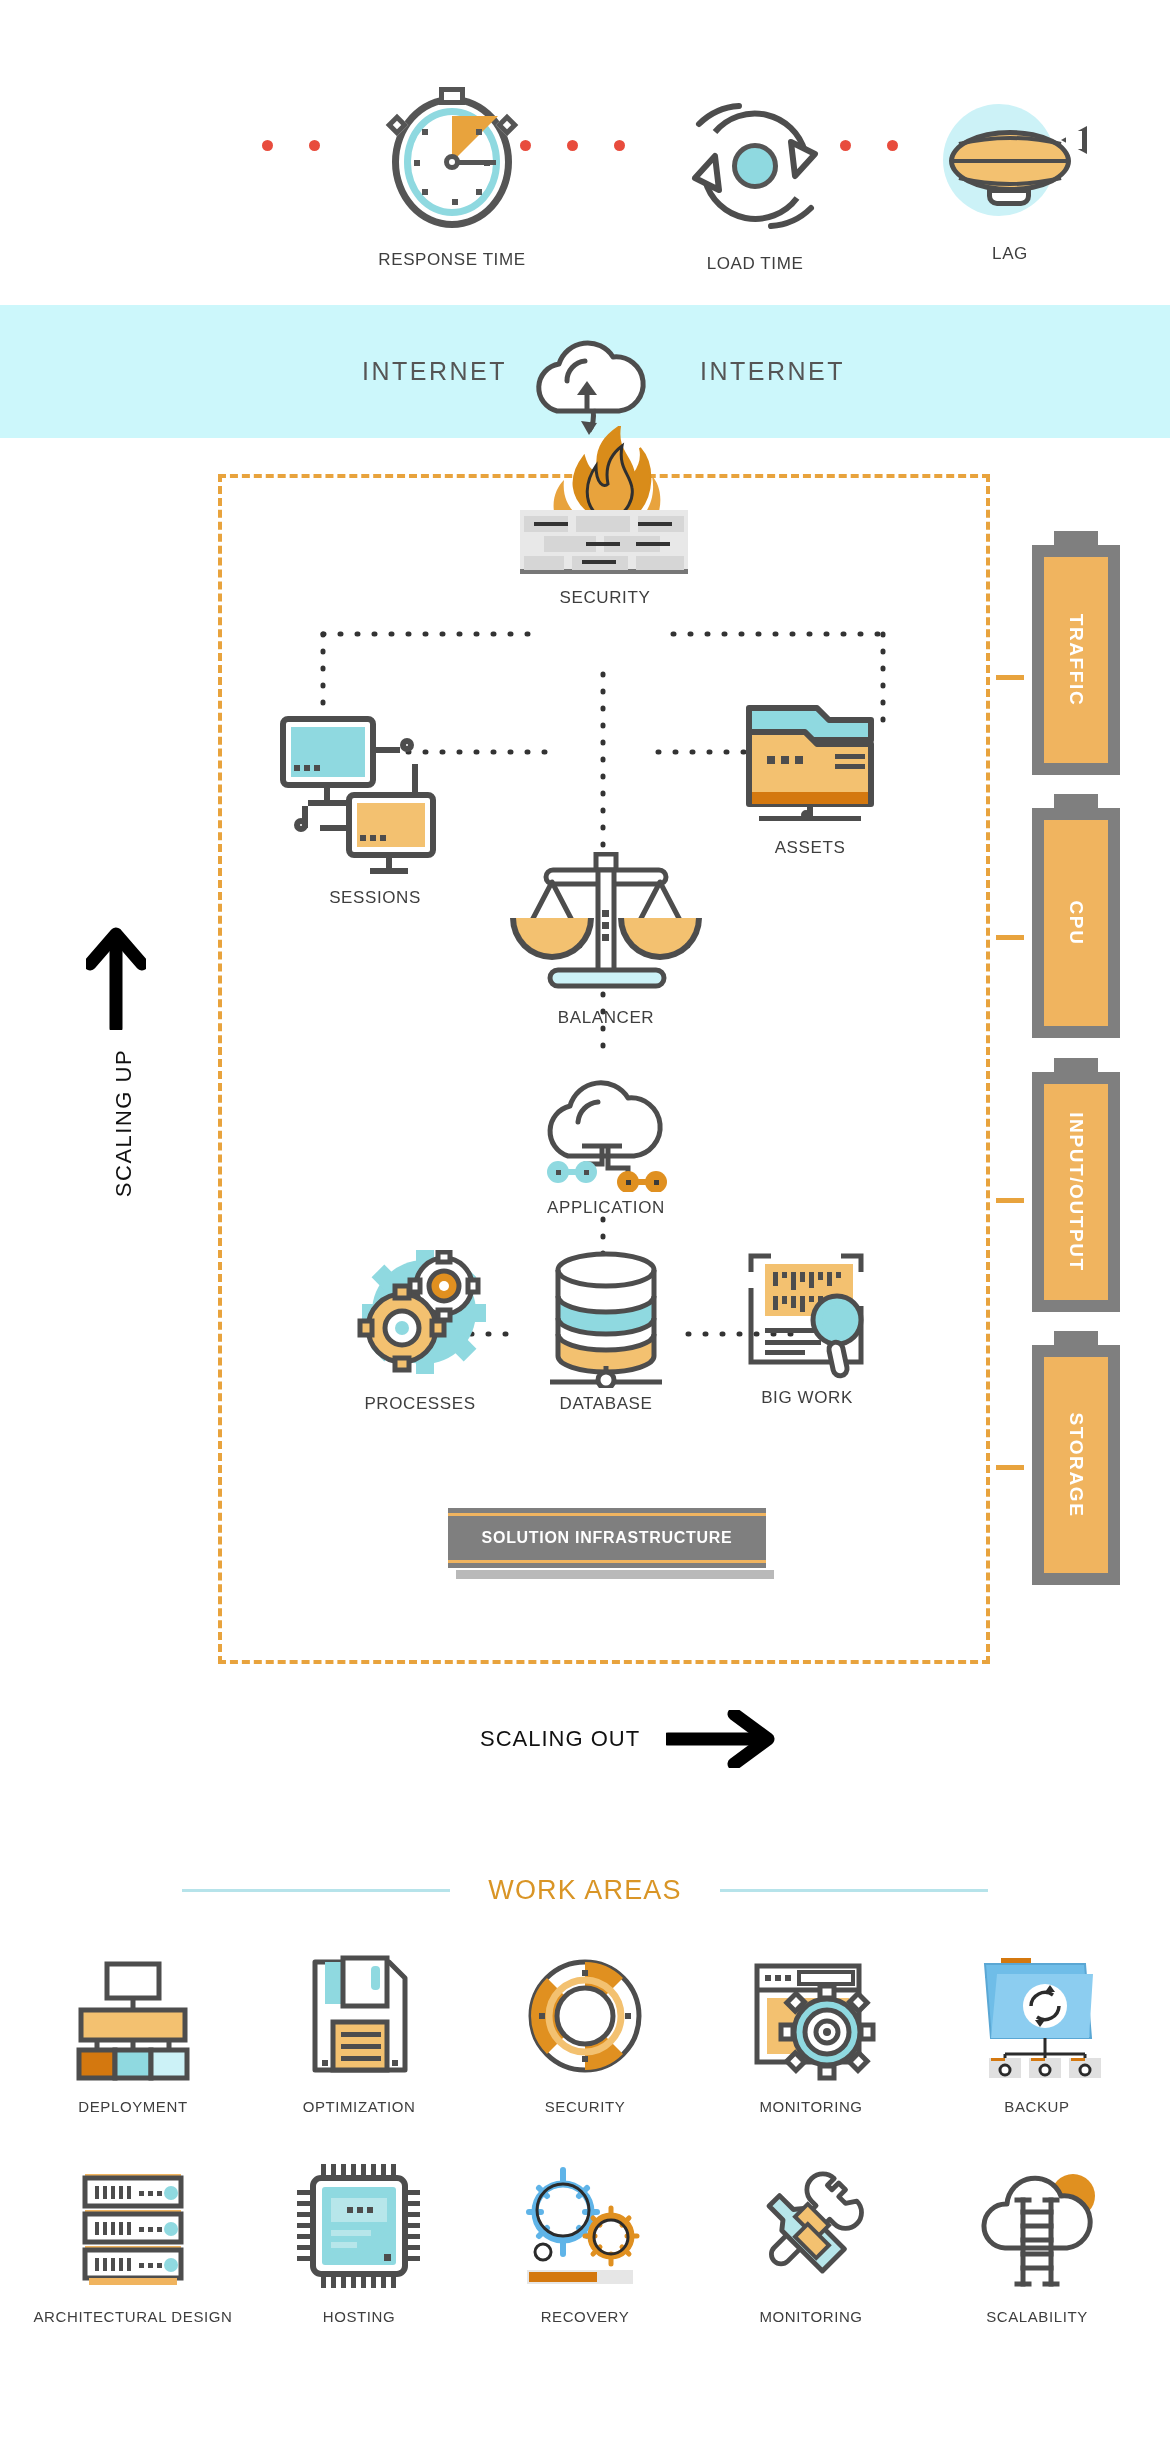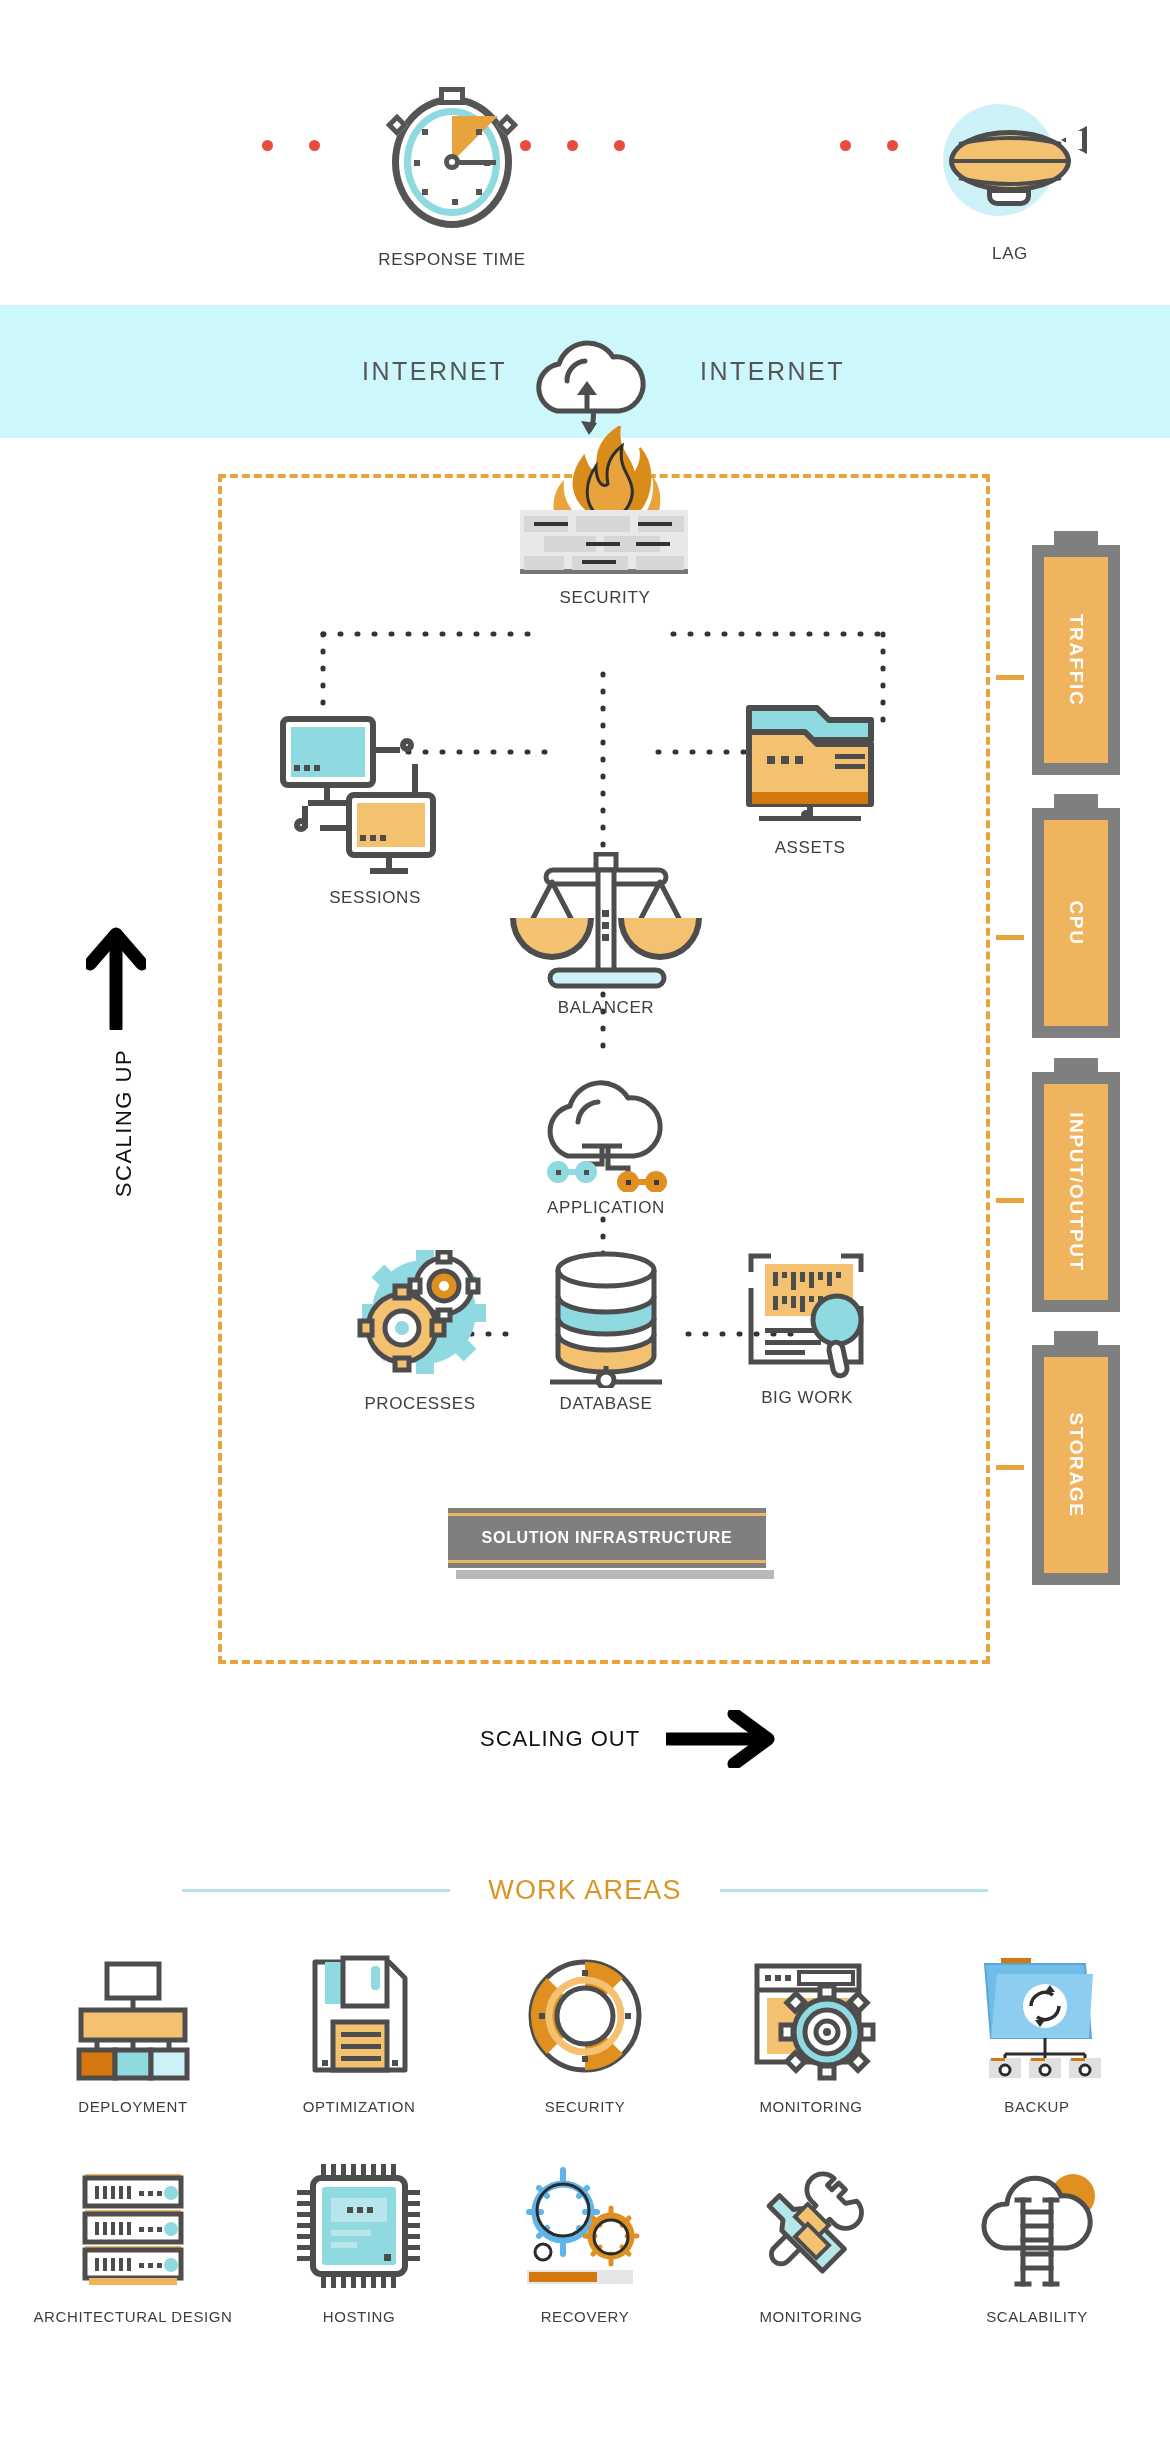--- a/index.html
+++ b/index.html
@@ -146,20 +146,34 @@
         <div class="sw-hub"></div>
       </div>
     </div>
     <div class="lbl" style="margin-top:22px;">RESPONSE TIME</div>
   </div>
 
   <div class="abs dotrow" style="left:520px; top:137px;">
     <span></span><span></span><span></span>
   </div>
 
+  <div class="abs" style="left:655px; top:100px; width:200px;">
+    <div style="margin:0 auto; width:140px; height:132px; position:relative;">
+      <svg width="140" height="132" viewBox="0 0 140 132">
+        <path d="M20 80 A52 52 0 0 0 112 98" fill="none" stroke="#4d4d4d" stroke-width="6"></path>
+        <path d="M120 52 A52 52 0 0 0 30 32" fill="none" stroke="#4d4d4d" stroke-width="6"></path>
+        <path d="M10 78 L30 56 L34 90 Z" fill="#fff" stroke="#4d4d4d" stroke-width="6" stroke-linejoin="round"></path>
+        <path d="M130 54 L110 76 L106 42 Z" fill="#fff" stroke="#4d4d4d" stroke-width="6" stroke-linejoin="round"></path>
+        <path d="M14 24 A62 62 0 0 1 54 6" fill="none" stroke="#4d4d4d" stroke-width="6" stroke-linecap="round"></path>
+        <path d="M126 108 A62 62 0 0 1 86 126" fill="none" stroke="#4d4d4d" stroke-width="6" stroke-linecap="round"></path>
+      </svg>
+      <div class="lt-circle"></div>
+    </div>
+    <div class="lbl" style="margin-top:22px;">LOAD TIME</div>
+  </div>
 
   <div class="abs dotrow" style="left:840px; top:137px;">
     <span></span><span></span>
   </div>
 
   <div class="abs" style="left:910px; top:100px; width:200px;">
     <div style="margin:0 auto; width:150px; height:122px; position:relative;">
       <div class="zep-halo"></div>
       <div class="zep-body"></div>
       <svg class="abs" style="left:14px; top:30px;" width="122" height="62">
@@ -297,21 +311,21 @@
       <g fill="#4d4d4d">
           <rect x="84" y="58" width="7" height="7"></rect>
           <rect x="84" y="70" width="7" height="7"></rect>
           <rect x="84" y="82" width="7" height="7"></rect>
         </g>
       <rect x="32" y="118" width="114" height="16" rx="8" fill="#ccf2f7" stroke="#4d4d4d" stroke-width="5"></rect>
     </svg>
     <div class="abs scale-pan" style="left:-8px; top:66px;"></div>
     <div class="abs scale-pan" style="left:100px; top:66px;"></div>
   </div>
-  <div class="lbl" style="margin-top:6px; width:176px;">BALANCER</div>
+  <div class="lbl" style="margin-top:16px; width:176px;">BALANCER</div>
 </div>
 
 <div class="abs" style="left:520px; top:1060px; width:172px;">
   <svg width="172" height="132" viewBox="0 0 172 132" class="cloud-svg">
     <path d="M48 96 A26 26 0 0 1 50 46 A32 32 0 0 1 108 38 A24 24 0 0 1 114 96 Z" fill="#fff" stroke="#4d4d4d" stroke-width="5" stroke-linejoin="round"></path>
     <path d="M58 62 A22 22 0 0 1 78 42" fill="none" stroke="#4d4d4d" stroke-width="5" stroke-linecap="round"></path>
     <path d="M62 86 L102 86" stroke="#4d4d4d" stroke-width="5"></path>
     <path d="M82 86 L82 104 L66 104 L66 112" fill="none" stroke="#4d4d4d" stroke-width="5"></path>
     <path d="M88 86 L88 108 L108 108 L108 118" fill="none" stroke="#4d4d4d" stroke-width="5"></path>
     <circle cx="38" cy="112" r="11" fill="#8fd9e0"></circle>

